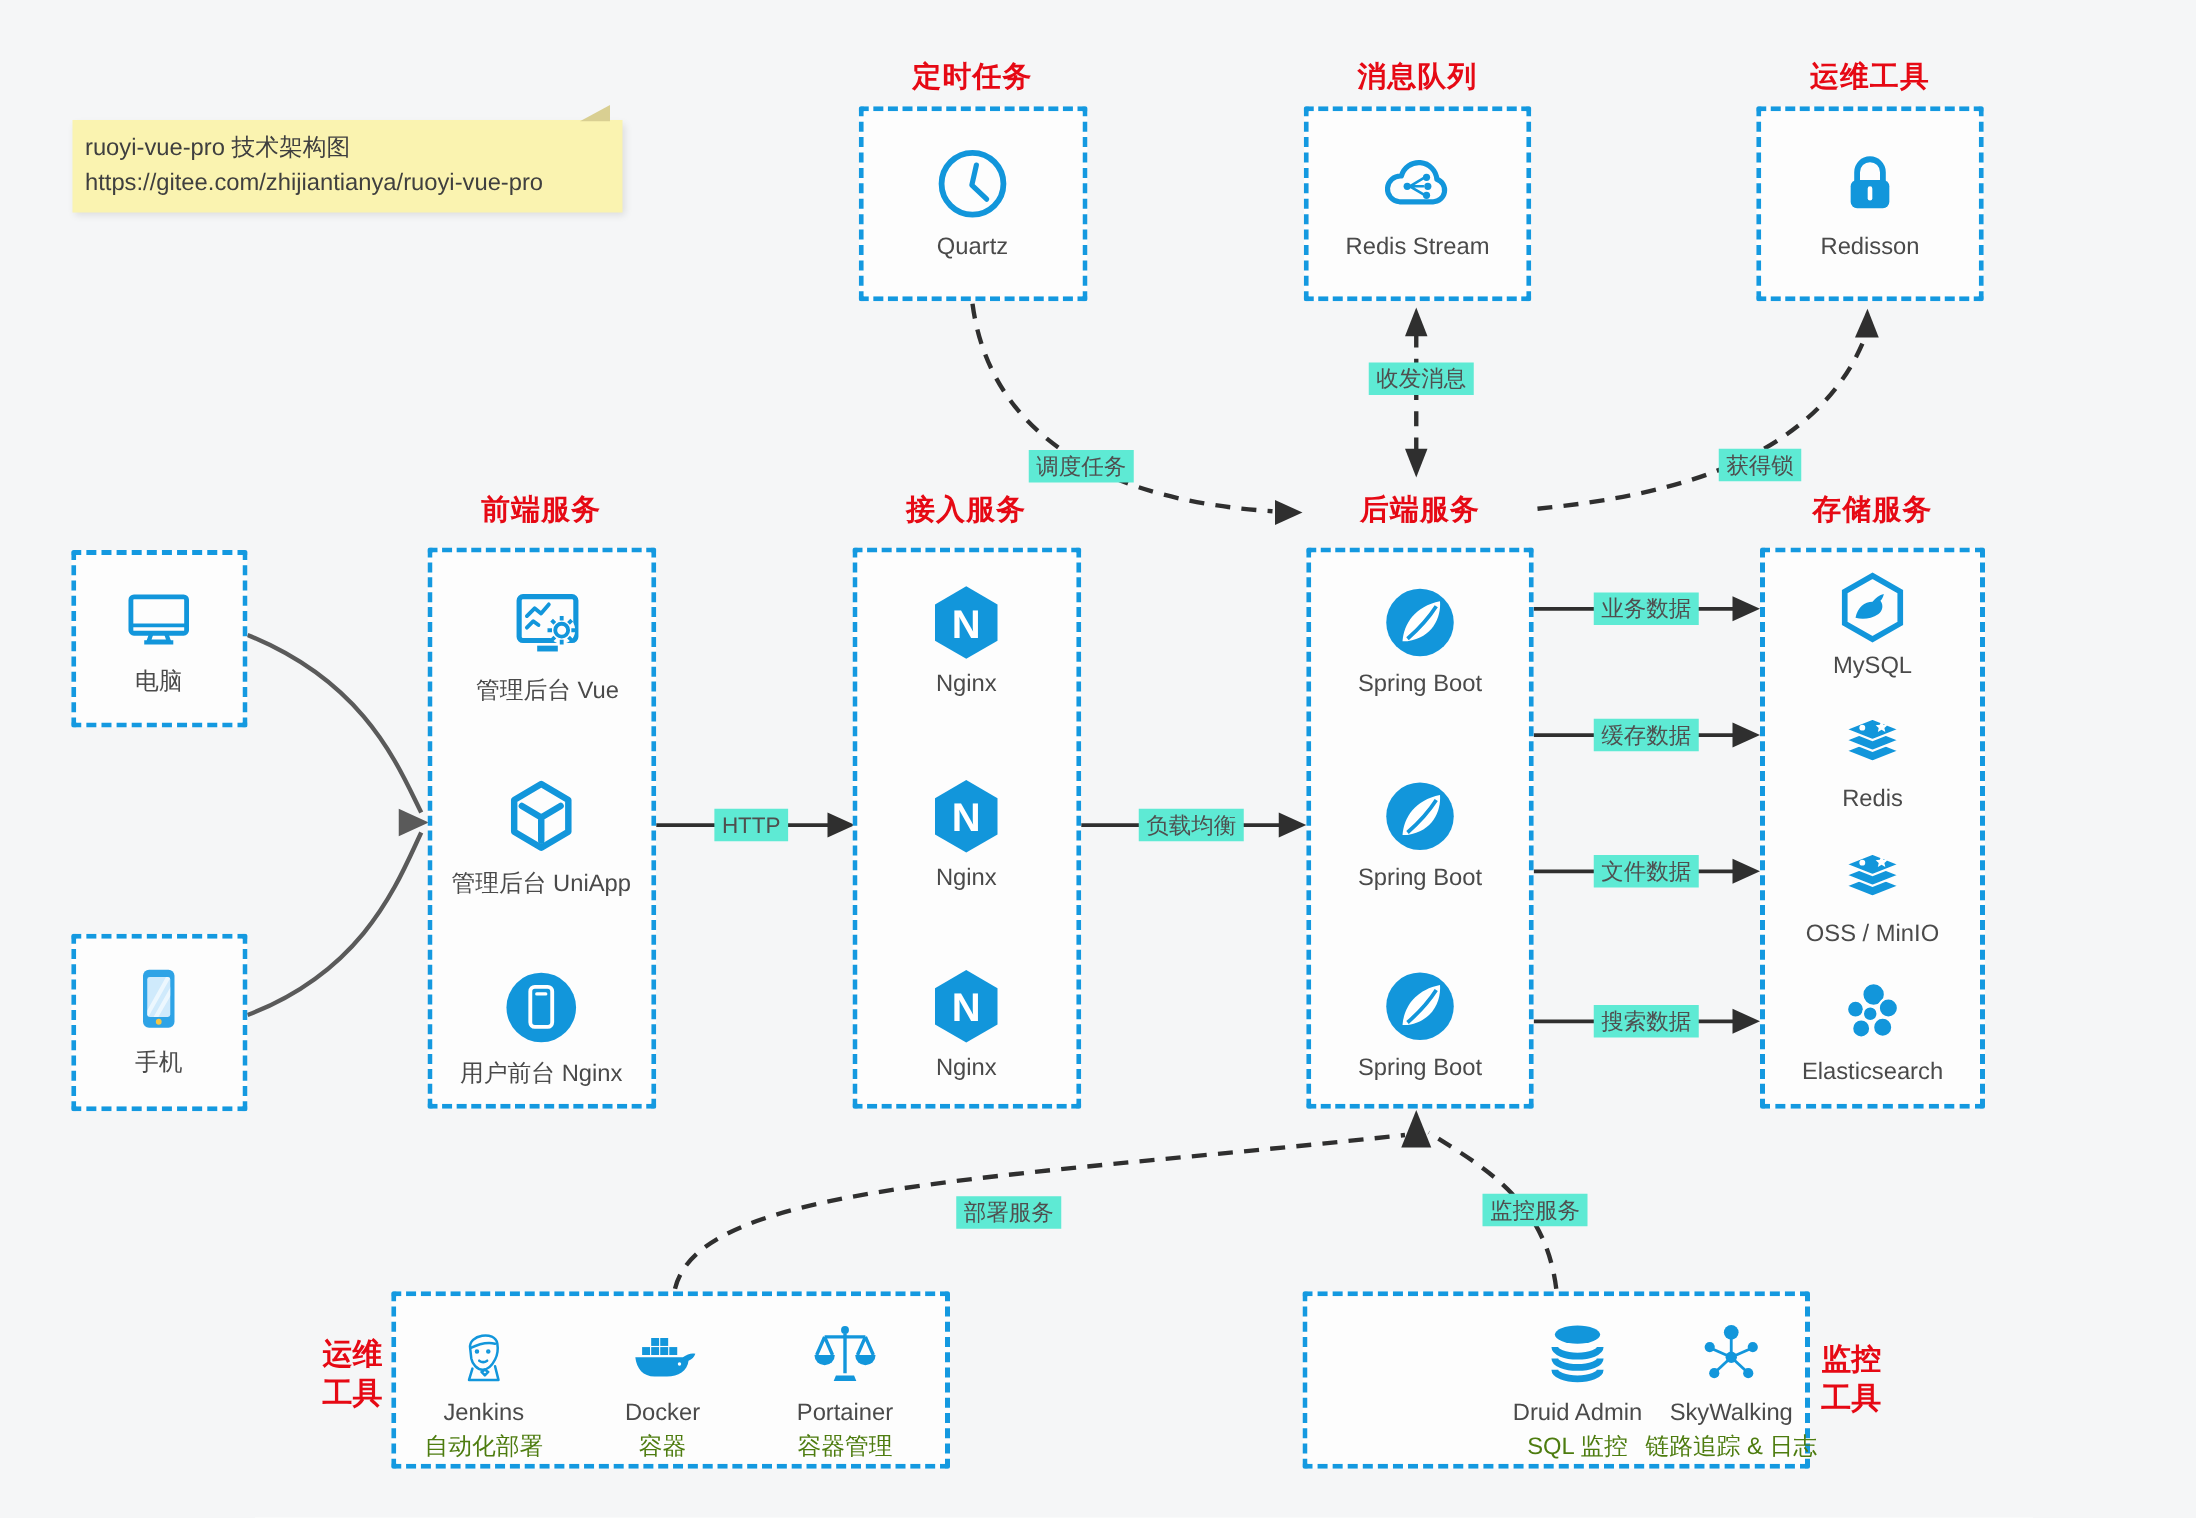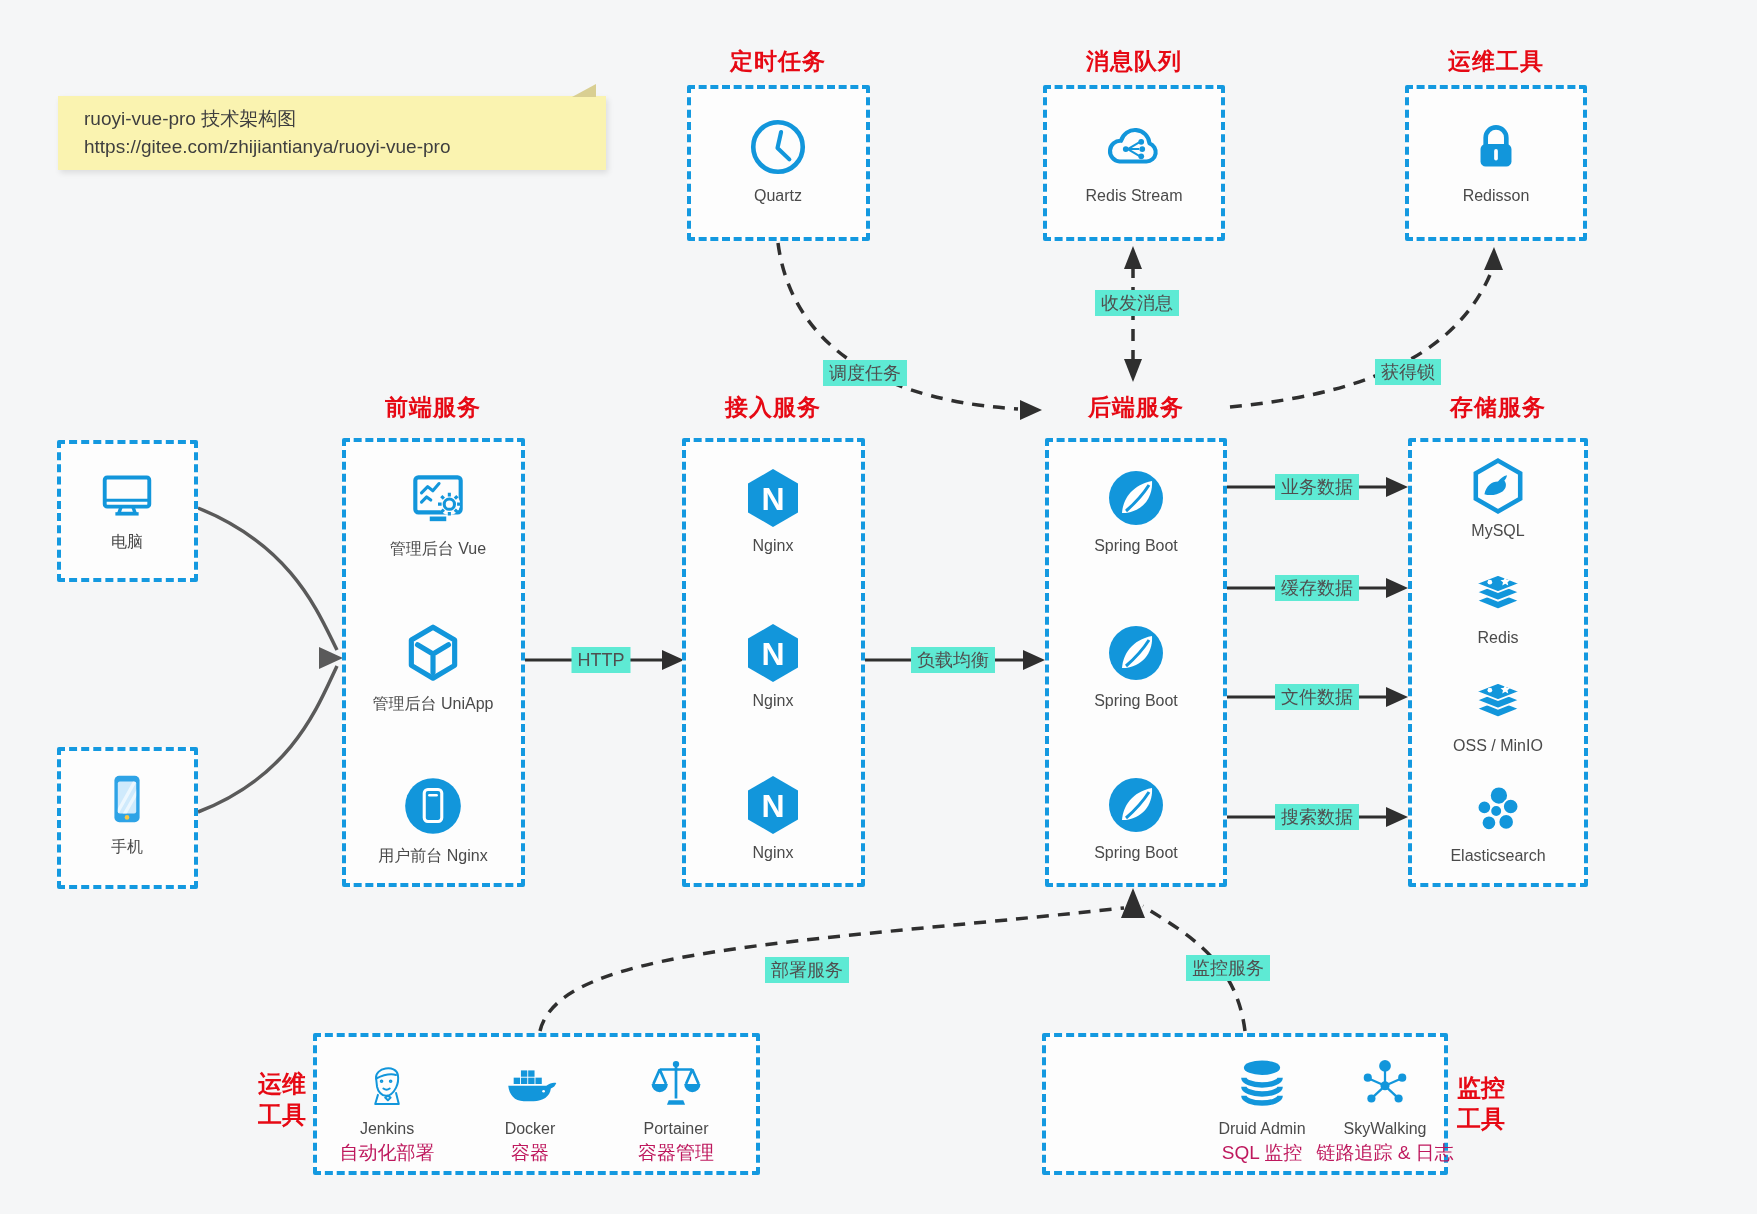--- a/index.html
+++ b/index.html
@@ -4,26 +4,26 @@
 <style>
   html,body{margin:0;padding:0}
   .canvas{position:relative;width:1757px;height:1214px;background:#f5f6f7;overflow:hidden;
           font-family:"Liberation Sans","DejaVu Sans",sans-serif}
   .cn{position:absolute;left:0;top:0}
   .dbox{position:absolute;box-sizing:border-box;border:4px dashed #1499e0;background:#fdfdfd;border-radius:2px}
   .sec-title{position:absolute;transform:translateX(-50%);font-size:23px;font-weight:bold;color:#e60914;
              white-space:nowrap;letter-spacing:1px}
   .side-title{position:absolute;width:58px;font-size:24px;font-weight:bold;color:#e60914;line-height:31px;text-align:center}
   .node{position:absolute;width:210px;transform:translateX(-50%);display:flex;flex-direction:column;align-items:center}
-  .nlabel{margin-top:7px;font-size:16px;color:#4a4a4a;white-space:nowrap;text-align:right}
-  .nsub{margin-top:2px;font-size:19px;color:#be185d;white-space:nowrap;text-align:center}
+  .nlabel{margin-top:7px;font-size:19px;color:#4a4a4a;white-space:nowrap;text-align:right}
+  .nsub{margin-top:2px;font-size:19px;color:#4d7c0f;white-space:nowrap;text-align:center}
   .chip{position:absolute;transform:translate(-50%,-50%);background:#5eead4;padding:1px 6px;font-size:18px;
         color:#4f4f4f;white-space:nowrap;line-height:24px}
-  .note{position:absolute;left:58px;top:96px;width:548px;box-sizing:border-box;background:#faf3b0;
-        padding:9px 26px;font-size:19px;color:#3f3f3f;line-height:28px;box-shadow:2px 3px 6px rgba(0,0,0,.10)}
+  .note{position:absolute;left:58px;top:96px;width:440px;box-sizing:border-box;background:#faf3b0;
+        padding:9px 10px;font-size:19px;color:#3f3f3f;line-height:28px;box-shadow:2px 3px 6px rgba(0,0,0,.10)}
   .note-fold{position:absolute;top:-12px;right:10px;width:0;height:0;
              border-left:24px solid transparent;border-bottom:13px solid #d9cf92}
 </style>
 </head>
 <body>
 
 <div class="canvas">
 
   <svg class="cn" width="1757" height="1214" viewBox="0 0 1757 1214">
 

